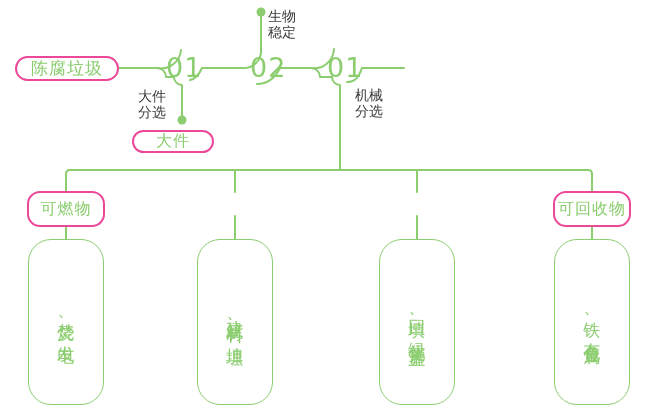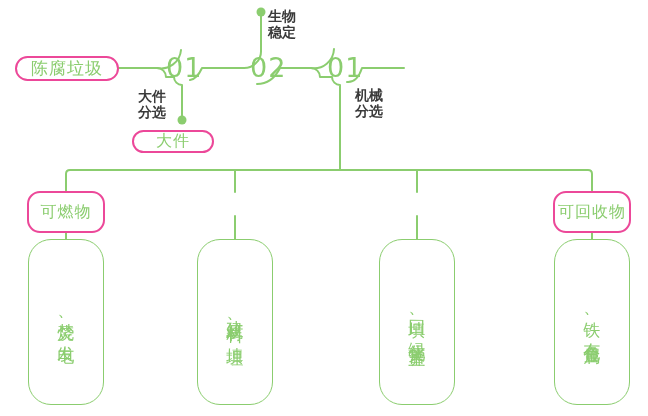--- a/index.html
+++ b/index.html
@@ -16,21 +16,21 @@
     box-sizing:border-box;
     border:2px solid #ec4899;
     border-radius:13px;
     color:#8BCD6F;
     display:flex;align-items:center;justify-content:center;
     background:#fff;
     letter-spacing:1px;
   }
   .src-pill{left:15px;top:56px;width:104px;height:25px;font-size:17px;}
   .out-pill{left:132px;top:130px;width:82px;height:23px;font-size:16px;}
-  .cat-pill{top:191px;width:78px;height:42px;font-size:16px;}
+  .cat-pill{top:191px;width:78px;height:36px;font-size:16px;}
   .big-rect{
     position:absolute;
     top:239px;width:76px;height:166px;
     box-sizing:border-box;
     border:1.6px solid #8BCD6F;
     border-radius:23px;
     display:flex;align-items:center;justify-content:center;
     background:#fff;
   }
   .vtext{
@@ -44,21 +44,21 @@
     position:absolute;top:54px;
     color:#8BCD6F;
     font-size:27px;line-height:28px;
     letter-spacing:1px;
   }
   .blabel{
     position:absolute;
     color:#3a3a3a;
     font-size:14px;line-height:16px;
     white-space:pre-line;
-    font-weight:700;
+    font-weight:400;
   }
 </style>
 </head>
 <body>
 
 <div class="stage">
 
   <svg class="layer" viewBox="0 0 648 416">
     <g fill="none" stroke="#8BCD6F" stroke-width="2" stroke-linecap="round" stroke-linejoin="round">
       <path d="M118,68 H157"></path>

